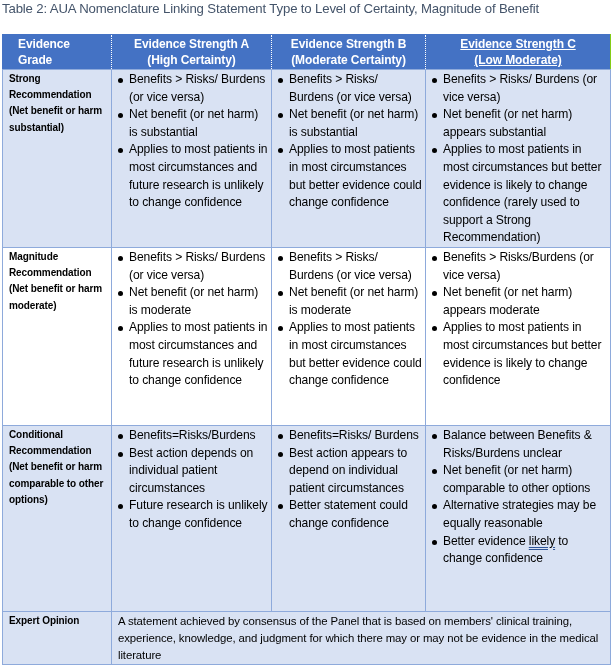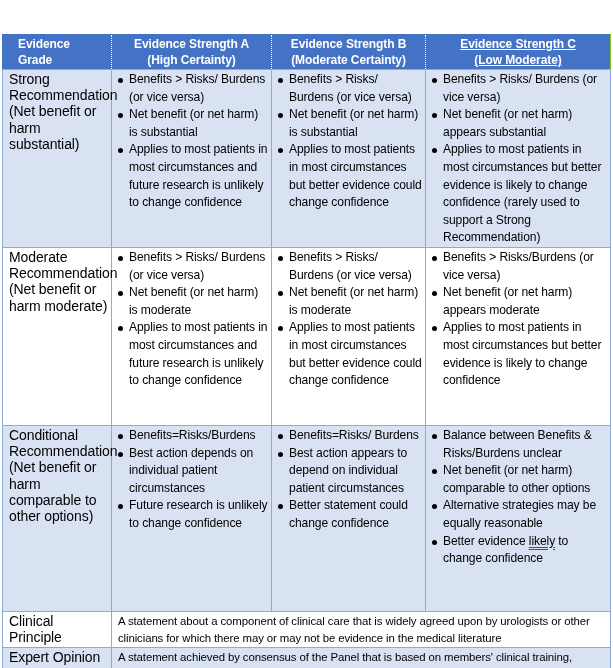--- a/index.html
+++ b/index.html
@@ -62,21 +62,21 @@
     table.grid th:last-child { border-right: 1px solid #84cc16; text-decoration: underline; }
 
     table.grid td {
       border: 1px solid #8eaadb;
       vertical-align: top;
       padding: 1px 3px 0px 6px;
     }
     tr.band td { background: #d9e2f3; }
     tr.plain td { background: #ffffff; }
 
-    td.grade { font-size: 14px; line-height: 16.2px; padding-top: 2px; }
+    td.grade { font-size: 10px; line-height: 16.2px; padding-top: 2px; font-weight: bold; }
 
     ul.bul {
       list-style: none;
       padding: 0;
       margin: 0;
     }
     ul.bul li {
       position: relative;
       padding-left: 11px;
     }
@@ -99,20 +99,21 @@
     tr.r-strong td { height: 178px; }
     tr.r-moderate td { height: 178px; }
     tr.r-conditional td { height: 186px; }
     tr.r-clinical td { height: 30px; }
     tr.r-expert td { height: 51px; }
   </style>
 </head>
 <body>
 
 <div class="caption">
+  <div>Table 2: AUA Nomenclature Linking Statement Type to Level of Certainty, Magnitude of Benefit</div>
 </div>
 
 <table class="grid">
   <colgroup>
     <col class="c0">
       <col class="c1">
       <col class="c2">
       <col class="c3">
   </colgroup>
   <thead>
@@ -159,21 +160,21 @@
         <ul class="bul">
           <li><span class="dot"></span><span>Benefits &gt; Risks/ Burdens (or vice versa)</span></li>
           <li><span class="dot"></span><span>Net benefit (or net harm) appears substantial</span></li>
           <li><span class="dot"></span><span>Applies to most patients in most circumstances but better evidence is likely to change confidence (rarely used to support a Strong Recommendation)</span></li>
         </ul>
       </td>
     </tr>
 
     <tr class="plain r-moderate">
       <td class="grade">
-        <div>Moderate Recommendation</div>
+        <div>Magnitude Recommendation</div>
         <div>(Net benefit or harm moderate)</div>
       </td>
       <td>
         <ul class="bul">
           <li><span class="dot"></span><span>Benefits &gt; Risks/ Burdens (or vice versa)</span></li>
           <li><span class="dot"></span><span>Net benefit (or net harm) is moderate</span></li>
           <li><span class="dot"></span><span>Applies to most patients in most circumstances and future research is unlikely to change confidence</span></li>
         </ul>
       </td>
       <td>
@@ -214,23 +215,19 @@
       <td>
         <ul class="bul">
           <li><span class="dot"></span><span>Balance between Benefits &amp; Risks/Burdens unclear</span></li>
           <li><span class="dot"></span><span>Net benefit (or net harm) comparable to other options</span></li>
           <li><span class="dot"></span><span>Alternative strategies may be equally reasonable</span></li>
           <li><span class="dot"></span><span>Better evidence </span><span class="squiggle">likely</span><span> to change confidence</span></li>
         </ul>
       </td>
     </tr>
 
-    <tr class="plain r-clinical">
-      <td class="grade">Clinical Principle</td>
-      <td class="span-text" colspan="3">A statement about a component of clinical care that is widely agreed upon by urologists or other clinicians for which there may or may not be evidence in the medical literature</td>
-    </tr>
 
     <tr class="band r-expert">
       <td class="grade">Expert Opinion</td>
       <td class="span-text" colspan="3">A statement achieved by consensus of the Panel that is based on members' clinical training, experience, knowledge, and judgment for which there may or may not be evidence in the medical literature</td>
     </tr>
   </tbody>
 </table>
 
 </body></html>

